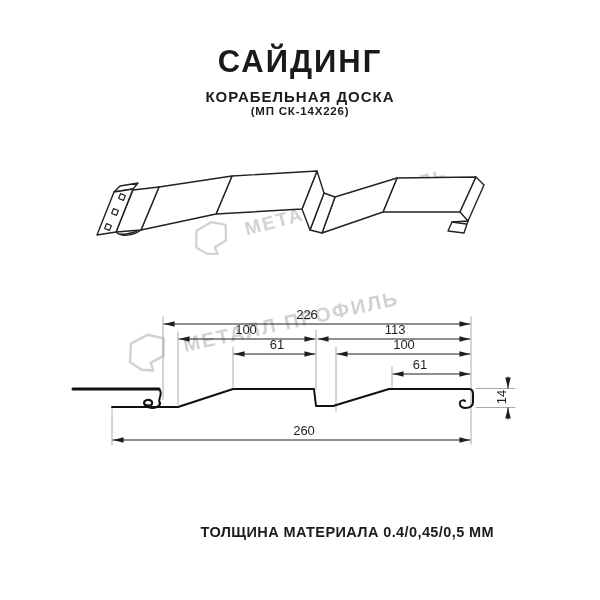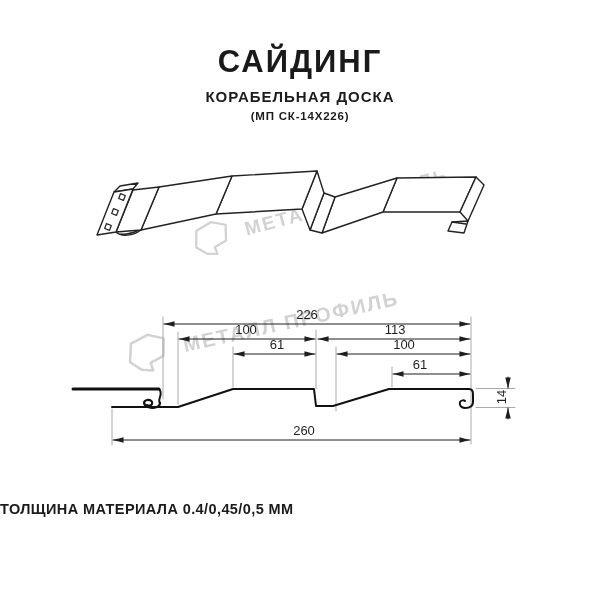--- a/index.html
+++ b/index.html
@@ -12,42 +12,42 @@
   .abs{position:absolute;}
   
   .header{left:0;top:46px;width:600px;text-align:center;}
   .title{
     font-size:31px;font-weight:800;letter-spacing:2px;color:#1a1a1a;line-height:1.0;
   }
   .subtitle{
     margin-top:11px;font-size:15px;font-weight:700;letter-spacing:1px;color:#1c1c1c;
   }
   .model{
-    margin-top:5px;font-size:11.5px;font-weight:700;letter-spacing:0.8px;color:#1c1c1c;
+    font-size:11.5px;font-weight:700;letter-spacing:0.8px;color:#1c1c1c;
   }
   
   .wm{display:flex;align-items:center;gap:9px;color:#d2d2d2;pointer-events:none;}
   .wm-text{
     font-weight:700;letter-spacing:2px;white-space:nowrap;
     font-family:"Liberation Sans","DejaVu Sans",sans-serif;
   }
   .wm1{left:192px;top:226px;transform:rotate(-15deg);transform-origin:left center;}
   .wm1 .wm-text{font-size:19px;}
   .wm2{left:126px;top:338px;transform:rotate(-12.5deg);transform-origin:left center;}
   .wm2 .wm-text{font-size:20px;}
   
   svg.stage{left:0;top:0;}
   
   .dim{
     font-size:13px;color:#1f1f1f;white-space:nowrap;
     transform:translateX(-50%);line-height:1;
   }
   .dim.rot{transform:translate(-50%,-50%) rotate(-90deg);}
   
-  .footer{left:0;top:501px;width:494px;text-align:left;
+  .footer{left:0;top:524px;width:494px;text-align:right;
     font-size:14.5px;font-weight:700;letter-spacing:0.4px;color:#1b1b1b;}
 </style>
 </head>
 <body>
 
 <div class="abs header">
   <div class="title">САЙДИНГ</div>
   <div class="subtitle">КОРАБЕЛЬНАЯ ДОСКА</div>
   <div class="model">(МП СК-14Х226)</div>
 </div>

